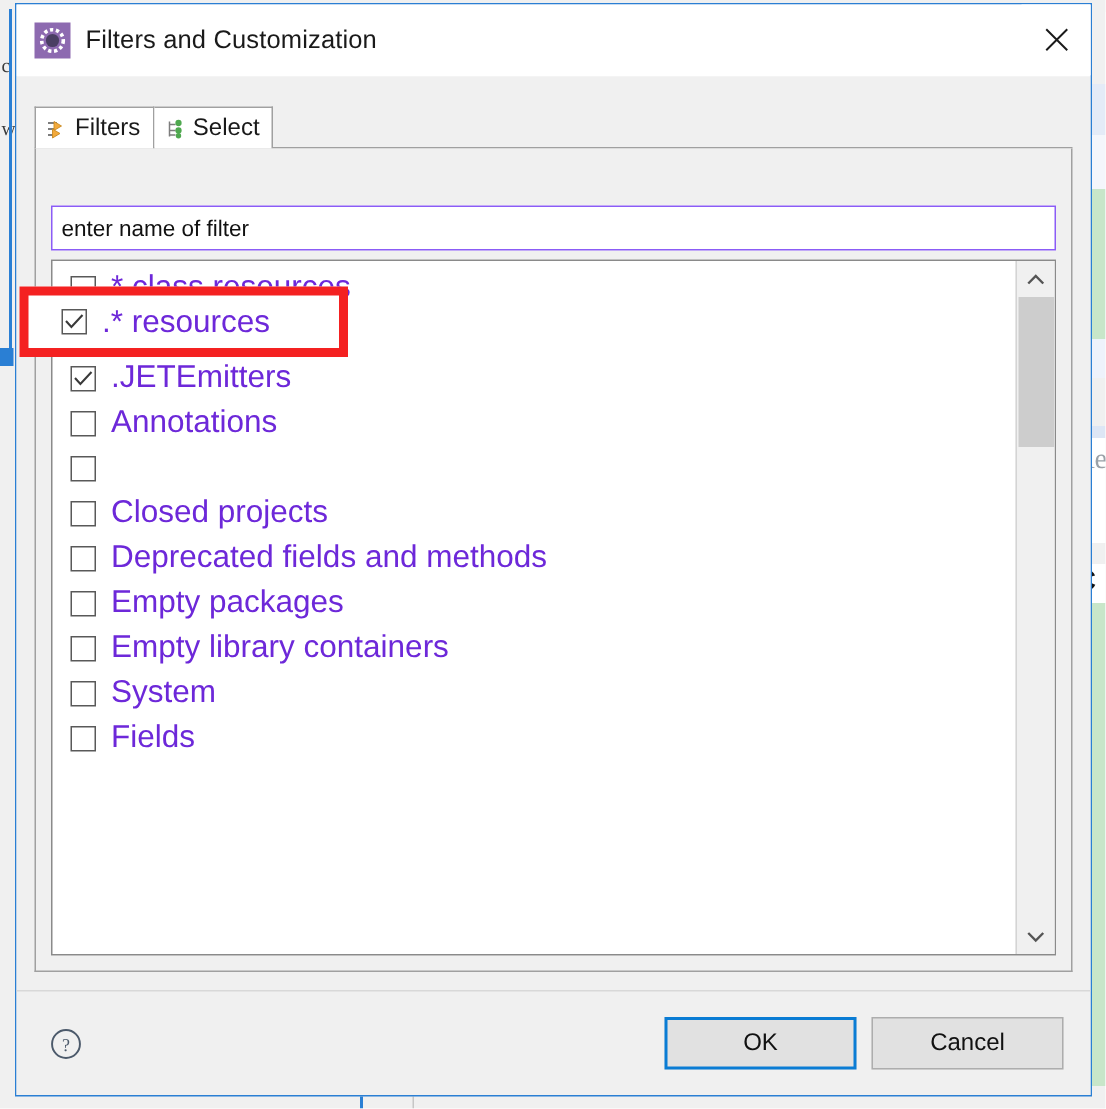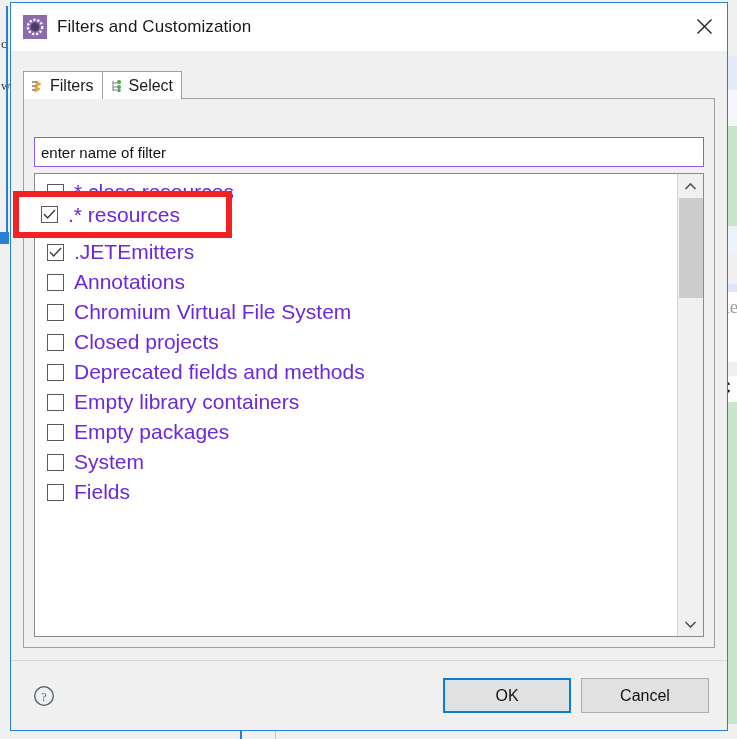--- a/index.html
+++ b/index.html
@@ -283,42 +283,41 @@
             <span class="row-label">.JETEmitters</span>
           </div>
 
           <div class="list-row">
             <span class="cb"></span>
             <span class="row-label">Annotations</span>
           </div>
 
           <div class="list-row">
             <span class="cb"></span>
-            <span class="row-label">Chromium Virtual File System</span>
           </div>
 
           <div class="list-row">
             <span class="cb"></span>
             <span class="row-label">Closed projects</span>
           </div>
 
           <div class="list-row">
             <span class="cb"></span>
             <span class="row-label">Deprecated fields and methods</span>
           </div>
 
 
           <div class="list-row">
             <span class="cb"></span>
+            <span class="row-label">Empty packages</span>
+          </div>
+
+          <div class="list-row">
+            <span class="cb"></span>
             <span class="row-label">Empty library containers</span>
-          </div>
-
-          <div class="list-row">
-            <span class="cb"></span>
-            <span class="row-label">Empty packages</span>
           </div>
 
 
           <div class="list-row">
             <span class="cb"></span>
             <span class="row-label">System</span>
           </div>
 
           <div class="list-row">
             <span class="cb"></span>

